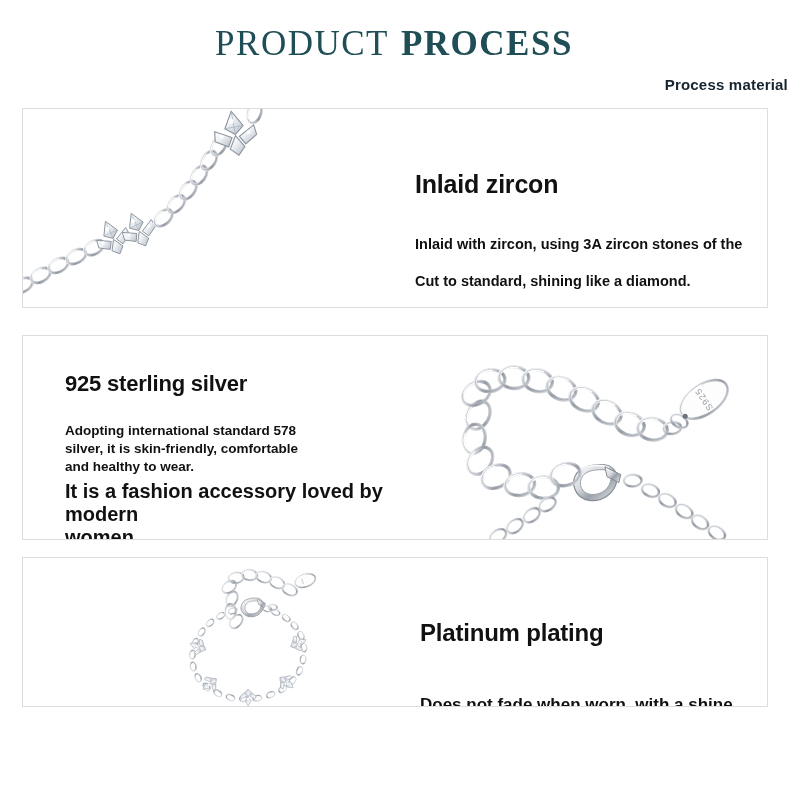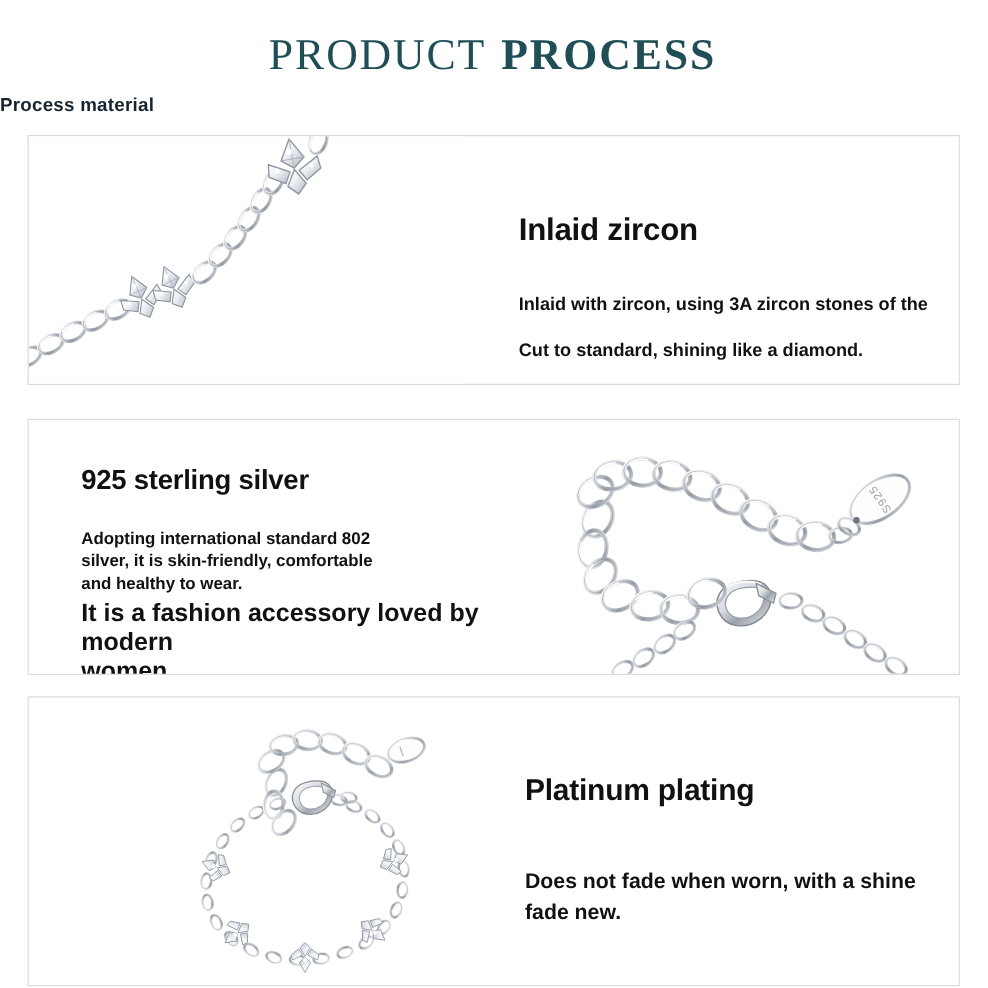--- a/index.html
+++ b/index.html
@@ -22,39 +22,39 @@
     font-size: 35px;
     letter-spacing: 1.5px;
     color: #1f4e56;
     margin-top: 26px;
     line-height: 1;
     white-space: nowrap;
   }
   #main-title .t-light { font-weight: 400; }
   #main-title .t-bold  { font-weight: 700; margin-left: 12px; }
   #sub-title {
-    text-align: left;
+    text-align: right;
     font-size: 15px;
     font-weight: 700;
     color: #16242f;
     margin-top: 15px;
     letter-spacing: 0.2px;
   }
 
   
   .panel {
     position: absolute;
     border: 1px solid #dddddd;
     background: #ffffff;
     box-sizing: border-box;
     overflow: hidden;
   }
   #panel-1 { left: 22px; top: 108px; width: 746px; height: 200px; }
   #panel-2 { left: 22px; top: 335px; width: 746px; height: 205px; }
-  #panel-3 { left: 22px; top: 557px; width: 746px; height: 232px; }
+  #panel-3 { left: 22px; top: 557px; width: 746px; height: 150px; }
 
   .panel-art {
     position: absolute; top: 0; height: 100%;
     display: block;
   }
   .panel-text { position: absolute; top: 12px; height: 100%; }
 
   
   #panel-1 .panel-art  { left: 0;    width: 350px; }
   #panel-1 .panel-text { left: 368px; width: 370px; }
@@ -246,21 +246,21 @@
       <use href="#smalllink2" x="110" y="170" transform="rotate(-32 110 170)"></use>
       <use href="#smalllink2" x="94" y="181" transform="rotate(-36 94 181)"></use>
       <use href="#smalllink2" x="77" y="192" transform="rotate(-36 77 192)"></use>
       <use href="#smalllink2" x="60" y="202" transform="rotate(-34 60 202)"></use>
     </g>
   </svg>
 
   <div class="panel-text">
     <div class="heading" id="p2-heading">925 sterling silver</div>
     <div id="p2-body-a">
-      <div class="body-line">Adopting international standard 802</div>
+      <div class="body-line">Adopting international standard 578</div>
       <div class="body-line">silver, it is skin-friendly, comfortable</div>
       <div class="body-line">and healthy to wear.</div>
     </div>
     <div id="p2-body-b">
       <div class="body-line">It is a fashion accessory loved by modern</div>
       <div class="body-line">women.</div>
     </div>
   </div>
 </div>
 

